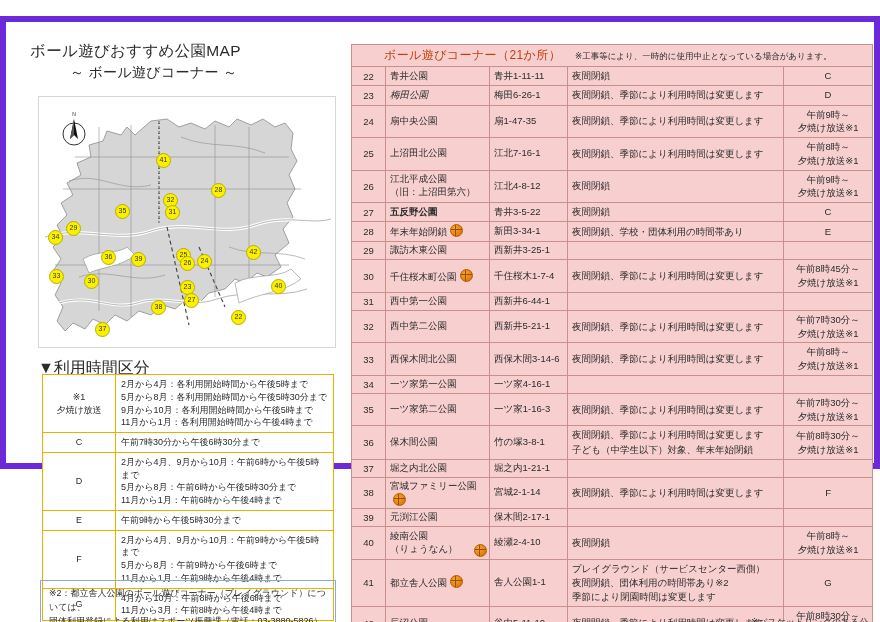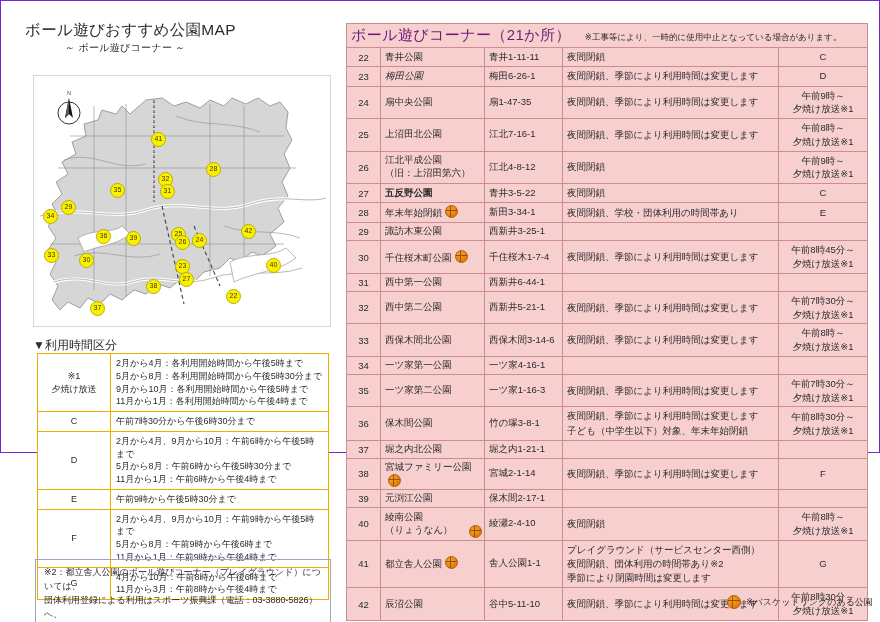--- a/index.html
+++ b/index.html
@@ -10,44 +10,44 @@
   body {
     width: 880px;
     height: 622px;
     overflow: hidden;
     font-family: "Liberation Sans", "DejaVu Sans", sans-serif;
     color: #231f20;
     position: relative;
   }
   #page {
     position: absolute;
-    left: 0; top: 0;
+    left: 0; top: 16px;
     width: 880px; height: 453px;
     box-sizing: border-box;
-    border: 1px solid #6d28d9;
+    border: 6px solid #6d28d9;
     background: #ffffff;
   }
 
   
   #left-col {
     position: absolute;
     left: 14px; top: 18px;
     width: 322px; height: 590px;
   }
   #doc-title {
     font-size: 15.5px;
     line-height: 1.45;
     letter-spacing: .3px;
     color: #2b2b2b;
     padding-left: 10px;
   }
   #doc-title .line2 {
     display: block;
     padding-left: 40px;
-    font-size: 10px;
+    font-size: 14px;
   }
 
   
   #map-frame {
     position: absolute;
     left: 18px; top: 56px;
     width: 296px; height: 250px;
     border: 1px solid #d7d7d7;
     background: #ffffff;
     overflow: hidden;
@@ -68,21 +68,21 @@
   .compass {
     position: absolute;
     left: 18px; top: 12px;
     width: 34px; height: 42px;
   }
 
   
   #legend-head {
     position: absolute;
     left: 18px; top: 318px;
-    font-size: 12px;
+    font-size: 16px;
     color: #2b2b2b;
   }
   #legend-table {
     position: absolute;
     left: 22px; top: 334px;
     width: 292px;
     border-collapse: collapse;
     font-size: 9px;
     line-height: 1.42;
     color: #2b2b2b;
@@ -132,23 +132,24 @@
     padding: 2px 4px;
     vertical-align: middle;
     font-weight: normal;
     background: #f7cfcf;
   }
   td.caption-cell {
     padding: 5px 8px 6px 8px;
     border: 1px solid #c98f8f;
   }
   .caption-main {
-    font-size: 15px;
+    font-size: 12px;
     letter-spacing: .4px;
-    color: #701a75;
+    color: #c2410c;
+    margin-left: 28px;
   }
   .caption-note {
     font-size: 8.5px;
     margin-left: 14px;
     color: #2b2b2b;
   }
   thead th { text-align: center; padding-top:3px; padding-bottom:3px; }
   col.c-no    { width: 34px; }
   col.c-name  { width: 104px; }
   col.c-addr  { width: 78px; }

